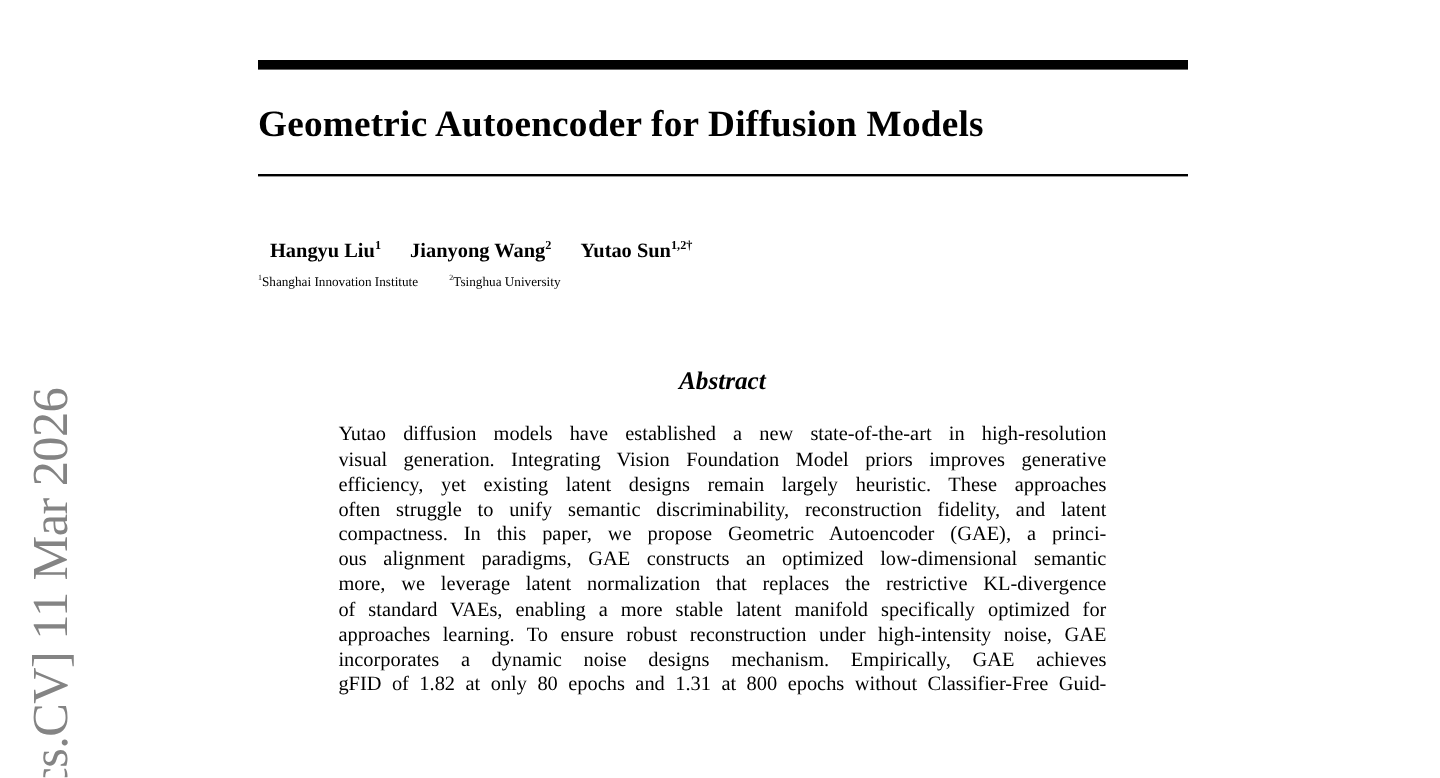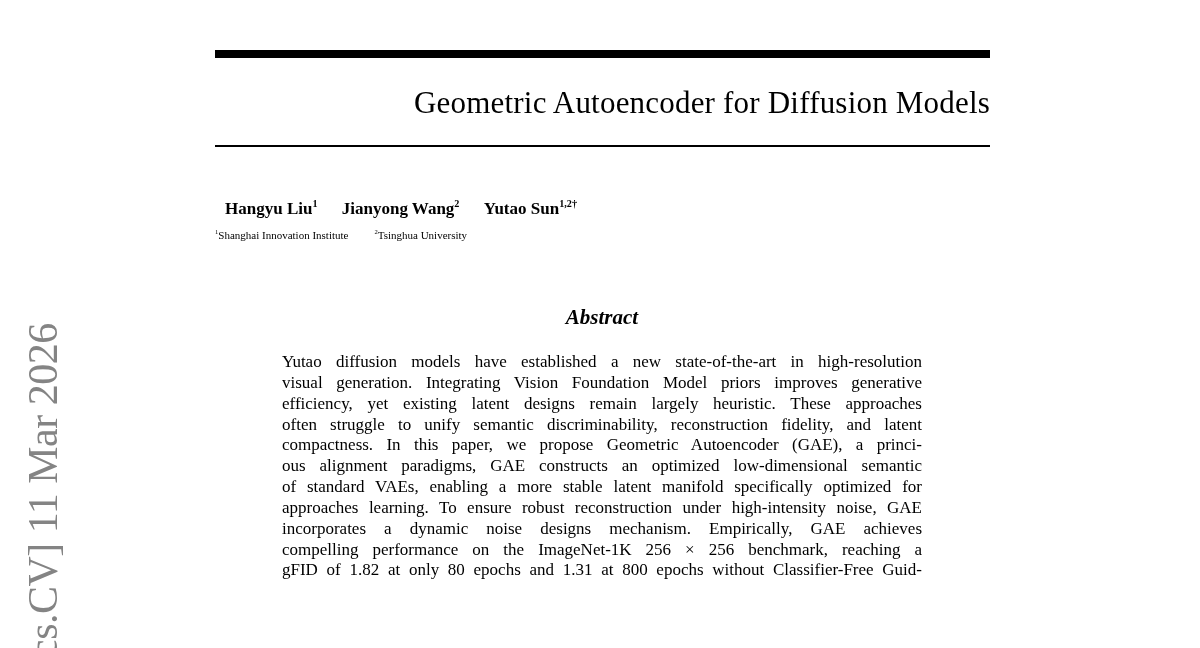--- a/index.html
+++ b/index.html
@@ -47,24 +47,24 @@
     width: 775px;
     height: 2px;
     background: #000000;
   }
 
   .paper-title {
     position: absolute;
     left: 215px;
     top: 84px;
     width: 775px;
-    text-align: right;
+    text-align: left;
     font-size: 31px;
     line-height: 38px;
-    font-weight: 400;
+    font-weight: 700;
     letter-spacing: 0.2px;
   }
 
   .authors {
     position: absolute;
     left: 215px;
     top: 198px;
     width: 775px;
     font-size: 17px;
     line-height: 22px;
@@ -148,20 +148,20 @@
 
   <div class="abstract-heading">Abstract</div>
 
   <div class="abstract">
     <div class="abs-line">Yutao diffusion models have established a new state-of-the-art in high-resolution</div>
     <div class="abs-line">visual generation. Integrating Vision Foundation Model priors improves generative</div>
     <div class="abs-line">efficiency, yet existing latent designs remain largely heuristic. These approaches</div>
     <div class="abs-line">often struggle to unify semantic discriminability, reconstruction fidelity, and latent</div>
     <div class="abs-line">compactness. In this paper, we propose Geometric Autoencoder (GAE), a princi-</div>
     <div class="abs-line">ous alignment paradigms, GAE constructs an optimized low-dimensional semantic</div>
+    <div class="abs-line">more, we leverage latent normalization that replaces the restrictive KL-divergence</div>
     <div class="abs-line">of standard VAEs, enabling a more stable latent manifold specifically optimized for</div>
     <div class="abs-line">approaches learning. To ensure robust reconstruction under high-intensity noise, GAE</div>
     <div class="abs-line">incorporates a dynamic noise designs mechanism. Empirically, GAE achieves</div>
-    <div class="abs-line">compelling performance on the ImageNet-1K 256 × 256 benchmark, reaching a</div>
     <div class="abs-line">gFID of 1.82 at only 80 epochs and 1.31 at 800 epochs without Classifier-Free Guid-</div>
   </div>
 
 </div>
 
 </body></html>

